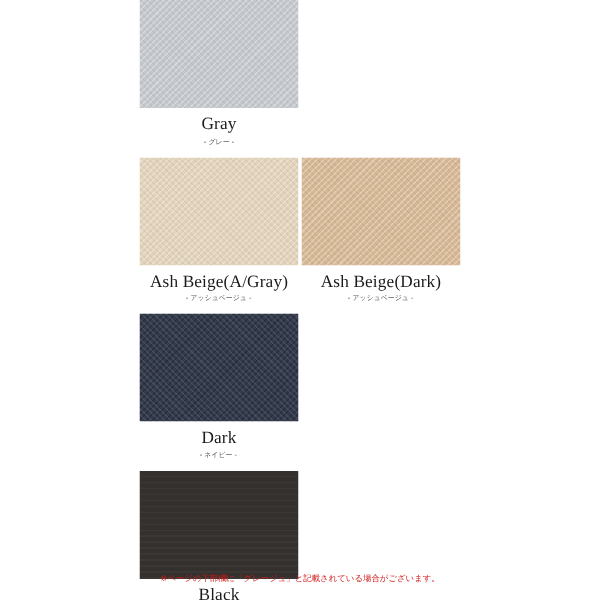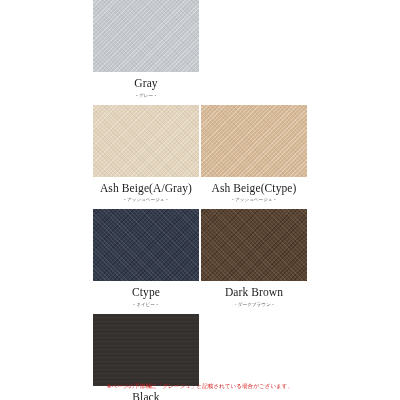--- a/index.html
+++ b/index.html
@@ -102,39 +102,32 @@
         <div class="swatch-chip">
           <div class="tex" style="background-color: rgb(226, 211, 186); background-image: repeating-linear-gradient(45deg, rgba(0, 0, 0, 0.043) 0px, rgba(0, 0, 0, 0.043) 1px, transparent 1px, transparent 3px), repeating-linear-gradient(-45deg, rgba(255, 255, 255, 0.3) 0px, rgba(255, 255, 255, 0.3) 1px, transparent 1px, transparent 3px);"></div>
         </div>
         <div class="swatch-label">Ash Beige(A/Gray)</div>
         <div class="swatch-sublabel">- アッシュベージュ -</div>
       </div>
       <div class="swatch-cell">
         <div class="swatch-chip">
           <div class="tex" style="background-color: rgb(215, 184, 148); background-image: repeating-linear-gradient(45deg, rgba(0, 0, 0, 0.043) 0px, rgba(0, 0, 0, 0.043) 1px, transparent 1px, transparent 3px), repeating-linear-gradient(-45deg, rgba(255, 255, 255, 0.3) 0px, rgba(255, 255, 255, 0.3) 1px, transparent 1px, transparent 3px);"></div>
         </div>
-        <div class="swatch-label">Ash Beige(Ctype)</div>
+        <div class="swatch-label">Ash Beige(Dark)</div>
         <div class="swatch-sublabel">- アッシュベージュ -</div>
       </div>
     </div>
 
     <div class="swatch-row">
       <div class="swatch-cell">
         <div class="swatch-chip">
           <div class="tex" style="background-color: rgb(52, 59, 77); background-image: repeating-linear-gradient(45deg, rgba(255, 255, 255, 0.09) 0px, rgba(255, 255, 255, 0.09) 1px, transparent 1px, transparent 3px), repeating-linear-gradient(-45deg, rgba(0, 0, 0, 0.22) 0px, rgba(0, 0, 0, 0.22) 1px, transparent 1px, transparent 3px);"></div>
         </div>
-        <div class="swatch-label">Ctype</div>
+        <div class="swatch-label">Dark</div>
         <div class="swatch-sublabel">- ネイビー -</div>
-      </div>
-      <div class="swatch-cell">
-        <div class="swatch-chip">
-          <div class="tex" style="background-color: rgb(90, 68, 50); background-image: repeating-linear-gradient(45deg, rgba(255, 255, 255, 0.09) 0px, rgba(255, 255, 255, 0.09) 1px, transparent 1px, transparent 3px), repeating-linear-gradient(-45deg, rgba(0, 0, 0, 0.22) 0px, rgba(0, 0, 0, 0.22) 1px, transparent 1px, transparent 3px);"></div>
-        </div>
-        <div class="swatch-label">Dark Brown</div>
-        <div class="swatch-sublabel">- ダークブラウン -</div>
       </div>
     </div>
 
     <div class="swatch-row">
       <div class="swatch-cell">
         <div class="swatch-chip">
           <div class="tex" style="background-color: rgb(52, 48, 46); background-image: repeating-linear-gradient(0deg, rgba(255, 255, 255, 0.035) 0px, rgba(255, 255, 255, 0.035) 1px, transparent 1px, transparent 4px);"></div>
         </div>
         <div class="swatch-label">Black</div>
 

